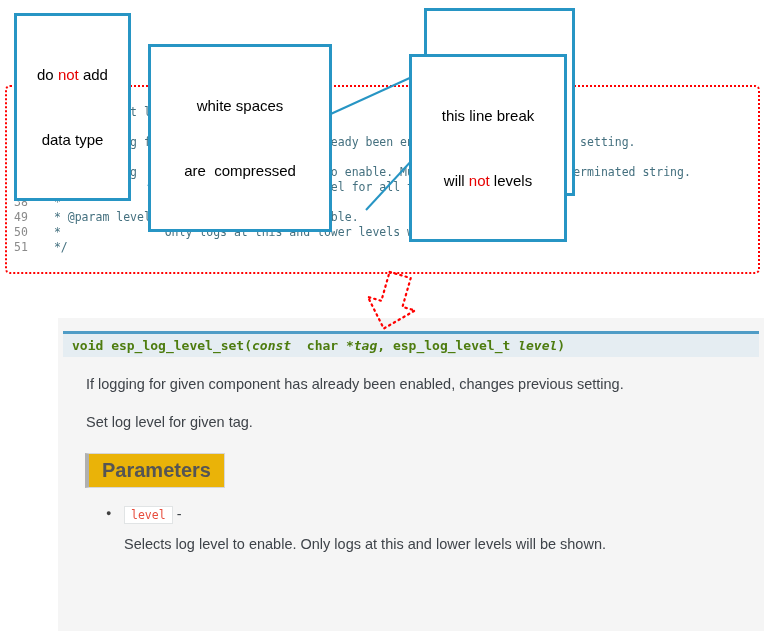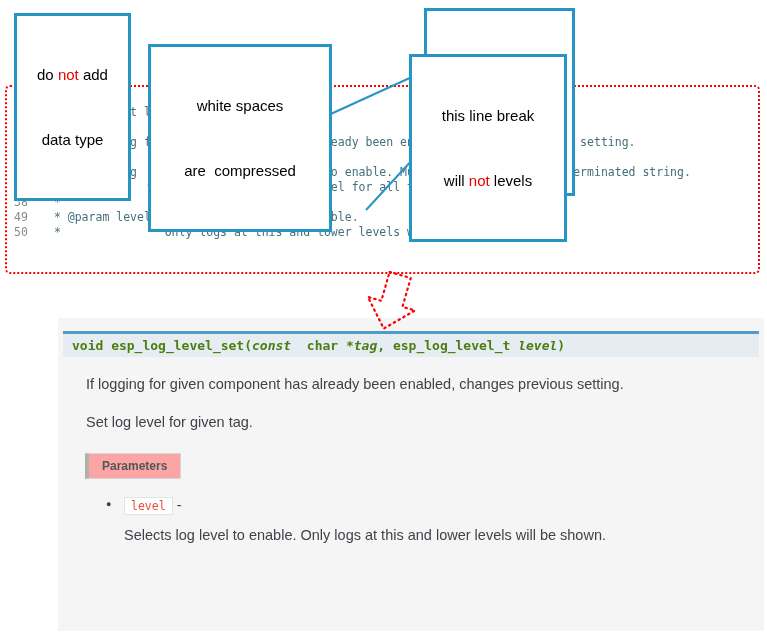--- a/index.html
+++ b/index.html
@@ -46,23 +46,23 @@
     background:#f5f5f5; color:#3e4349;
   }
   .sig-bar {
     margin:13px 5px 0 5px; background:#e5edf2; border-top:3px solid #4f9cc6;
     padding:4px 9px; font-family:"DejaVu Sans Mono", monospace; font-size:13px;
     font-weight:bold; color:#4d7c0f; white-space:pre;
   }
   .it { font-style:italic; }
   .para { margin:17px 22px 0 28px; font-size:14.5px; line-height:1.45; }
   .params-label {
-    display:inline-block; margin:20px 16px 0 27px; background:#fca5a5;
+    display:inline-block; margin:20px 16px 0 27px; background:#eab308;
     border:1px solid #d6d6d6; border-left:4px solid #b0b0b0;
-    padding:5px 13px; font-size:12px; font-weight:bold; color:#555;
+    padding:5px 13px; font-size:20px; font-weight:bold; color:#555;
   }
   .param-list { margin:17px 0 0 48px; list-style:none; }
   .param-item { position:relative; padding-left:18px; margin-bottom:26px; }
   .param-item::before { content:"●"; position:absolute; left:0; top:3px;
                         font-size:9px; color:#404040; }
   .lit {
     display:inline-block; font-family:"DejaVu Sans Mono", monospace; font-size:11.5px;
     color:#e74c3c; background:#fff; border:1px solid #e1e4e5; padding:1px 6px;
   }
   .dash { white-space:pre; font-size:14.5px; }
@@ -107,20 +107,24 @@
       <span class="cmt"> *</span>
     </div>
     <div class="ed-line">
       <span class="gutter"><span>49</span></span>
       <span class="cmt"> * @param level  Selects log level to enable.</span>
     </div>
     <div class="ed-line">
       <span class="gutter"><span>50</span></span>
       <span class="cmt"> *               Only logs at this and lower levels will be shown.</span>
     </div>
+    <div class="ed-line">
+      <span class="gutter"><span>51</span></span>
+      <span class="cmt"> */</span>
+    </div>
   </div>
 
   <div class="docs-panel">
     <div class="sig-bar"><span class="kw-sig">void</span><span> esp_log_level_set</span><span>(</span><span class="it">const</span><span>  char *</span><span class="it">tag</span><span>, esp_log_level_t </span><span class="it">level</span><span>)</span></div>
 
     <p class="para">If logging for given component has already been enabled, changes previous setting.</p>
     <p class="para">Set log level for given tag.</p>
 
     <div class="params-label">Parameters</div>
 

